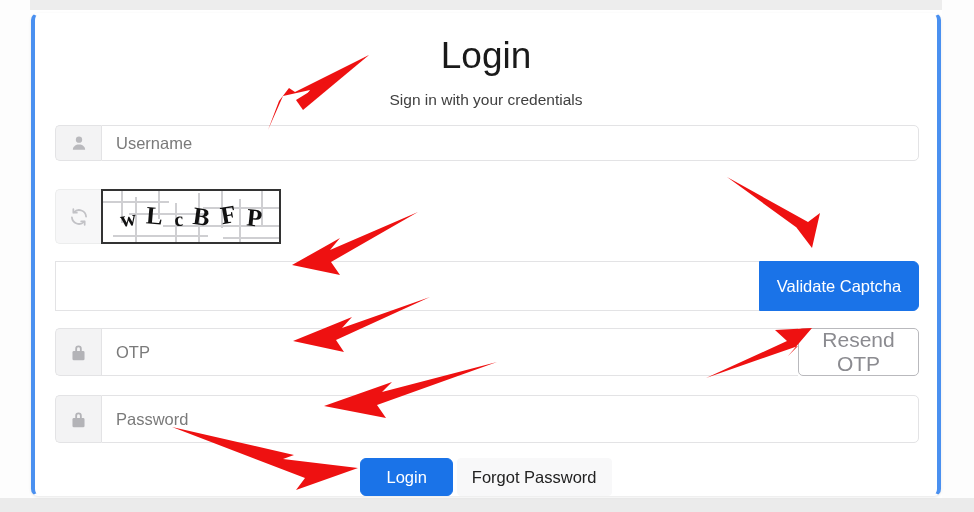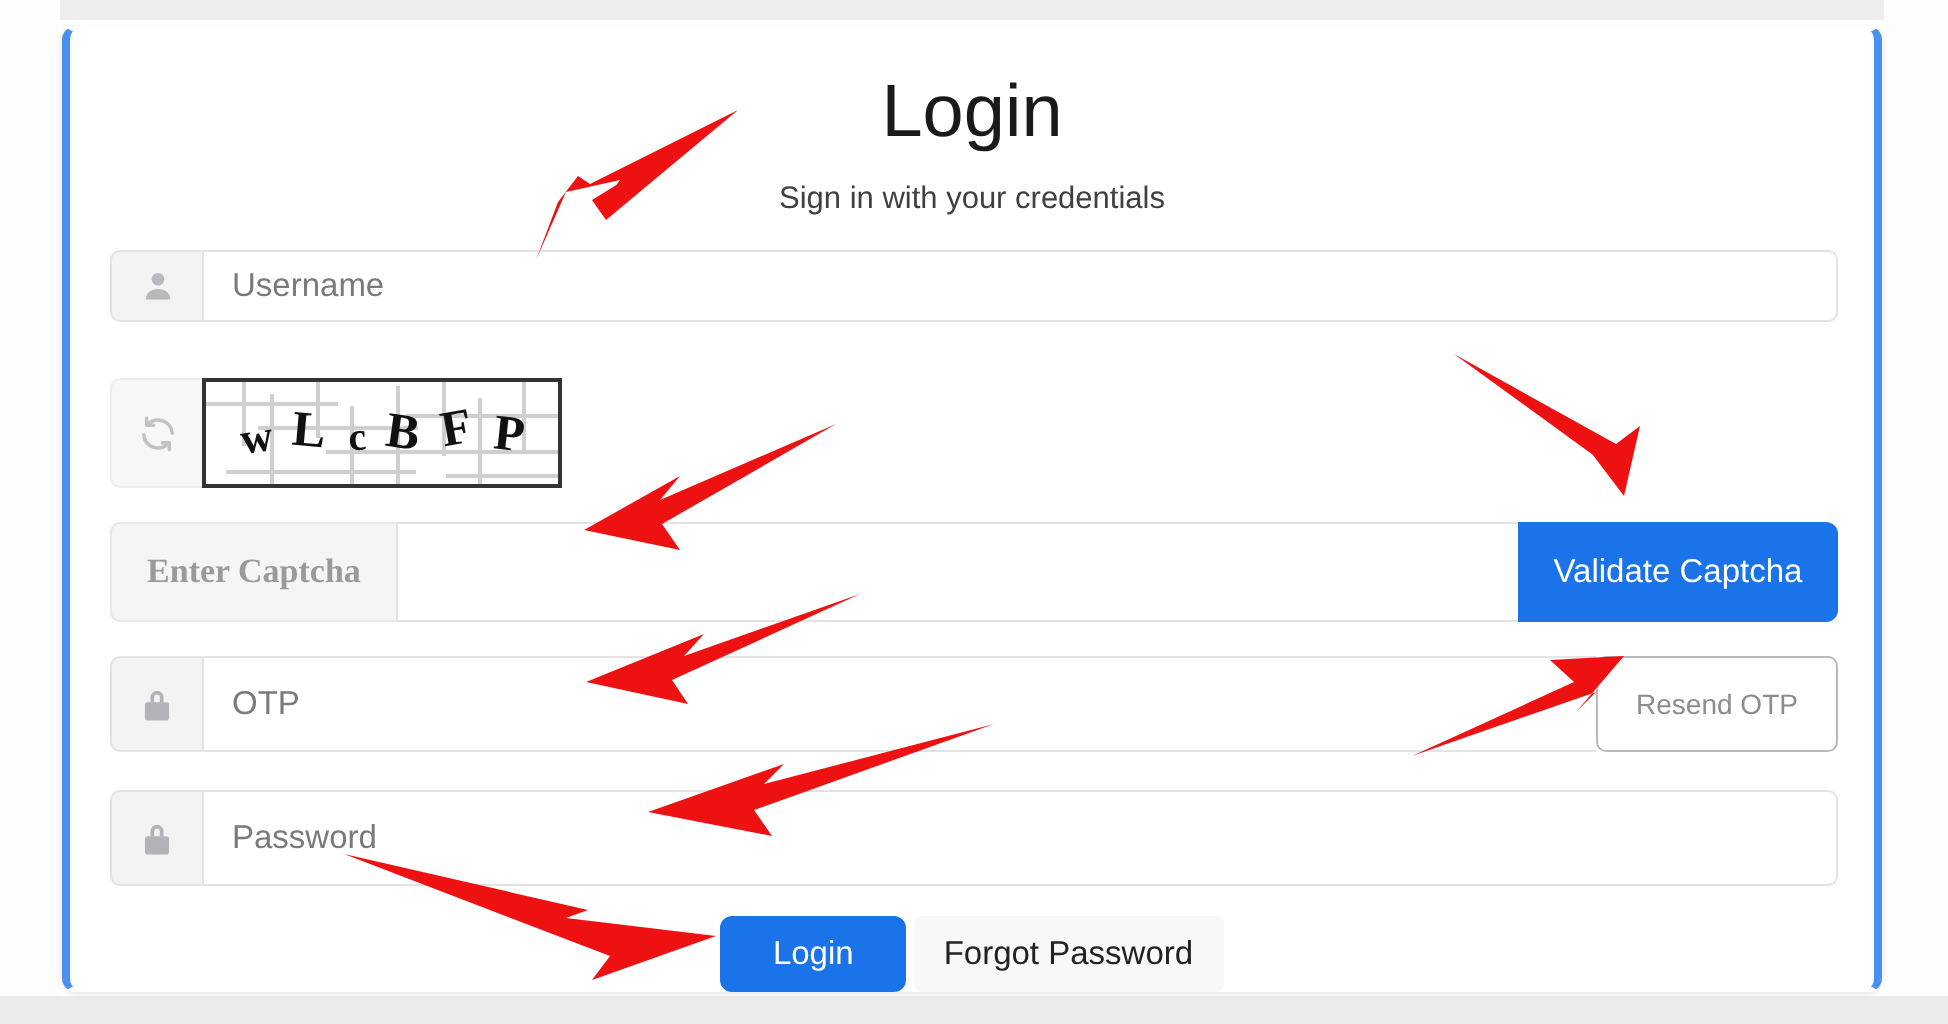--- a/index.html
+++ b/index.html
@@ -218,21 +218,21 @@
   
   #row-otp { top: 313px; height: 48px; }
   #otp-input { border-radius: 0; border-right: none; }
   .btn-resend {
     width: 121px;
     min-width: 121px;
     background: #ffffff;
     border: 1px solid #b9b9bd;
     border-radius: 5px;
     color: #8b8b90;
-    font-size: 14px;
+    font-size: 21px;
     font-family: "Liberation Sans", sans-serif;
     cursor: pointer;
     display: flex;
     align-items: center;
     justify-content: center;
     box-sizing: border-box;
   }
 
   
   #row-password { top: 380px; height: 48px; }
@@ -333,21 +333,20 @@
             <span class="cl1">L</span>
             <span class="cl2">c</span>
             <span class="cl3">B</span>
             <span class="cl4">F</span>
             <span class="cl5">P</span>
           </div>
         </div>
       </div>
 
       <div class="field-row" id="row-entercaptcha">
-        <div class="label-addon">Enter Captcha</div>
         <input class="text-input" id="captcha-answer-input" type="text" placeholder="" style="">
         <button class="btn-validate">Validate Captcha</button>
       </div>
 
       <div class="field-row" id="row-otp">
         <div class="addon">
           <svg width="17" height="19" viewBox="0 0 24 26" fill="#b3b3b7">
             <rect x="3.5" y="11" width="17" height="13" rx="2"></rect>
             <path d="M7.4 11V7.6a4.6 4.6 0 0 1 9.2 0V11h-2.6V7.6a2 2 0 0 0-4 0V11z"></path>
           </svg>

